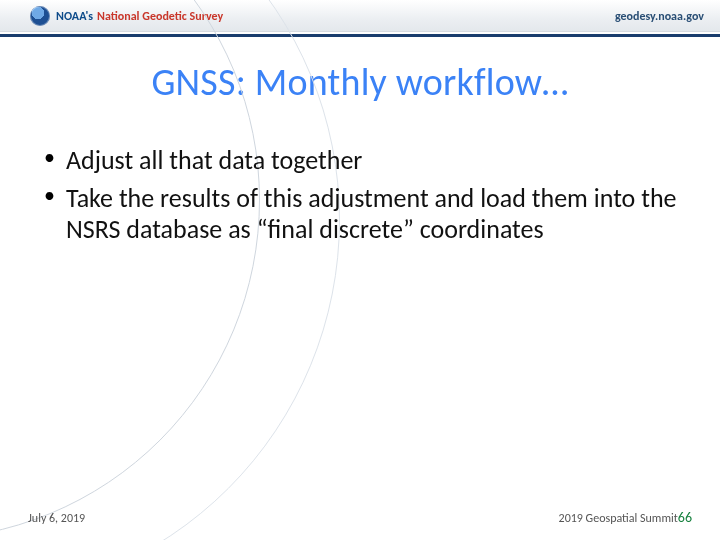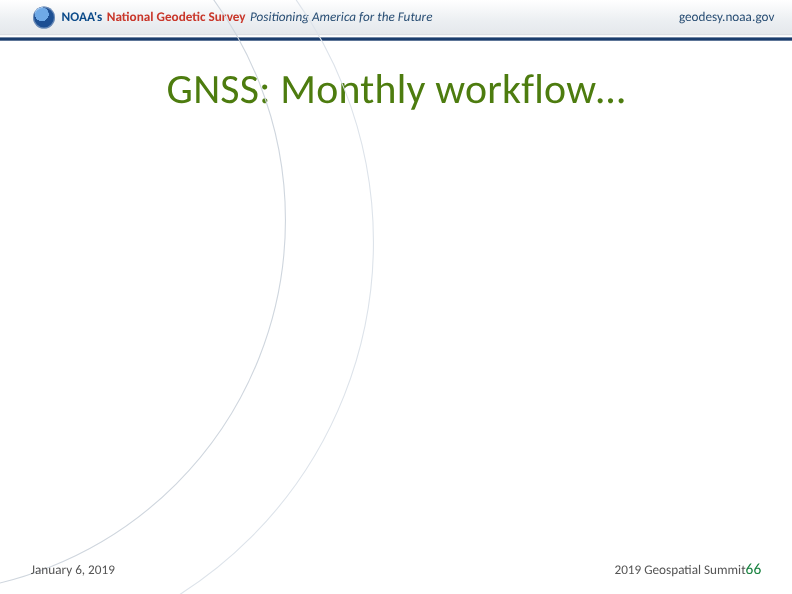--- a/index.html
+++ b/index.html
@@ -22,21 +22,21 @@
     width: 20px; height: 20px;
     border-radius: 50%;
     background: radial-gradient(circle at 40% 35%, #6fa9e6 0 35%, #1d4f93 36% 100%);
     box-shadow: inset 0 0 0 1px #ffffff55;
     margin-right: 6px;
     flex: 0 0 auto;
   }
   .brand-noaa { font-weight: bold; color: #0d4b8a; margin-right: 4px; }
   .brand-ngs { font-weight: bold; color: #c9372b; margin-right: 4px; text-align: center; }
   .brand-tag { color: #2a4f75; font-style: italic; }
-  .header-url { margin-left: auto; color: #2a4f75; font-weight: 400; }
+  .header-url { margin-left: auto; color: #2a4f75; font-weight: 700; }
 
   .header-rule {
     height: 3px;
     background: #1a3d6d;
     margin-top: 2px;
   }
 
   
   .arc1, .arc2 {
     position: absolute;
@@ -45,21 +45,21 @@
     left: -420px;
     pointer-events: none;
   }
   .arc1 { width: 680px; height: 680px; top: -140px; }
   .arc2 { width: 760px; height: 760px; top: -160px; border-color: #dde3ea; }
 
   .title {
     text-align: center;
     font-size: 38px;
     font-weight: 400;
-    color: #4d7c0f;
+    color: #3b82f6;
     margin-top: 22px;
     letter-spacing: 0.2px;
   }
 
   .bullets {
     margin: 40px 40px 0 40px;
     font-size: 26px;
     line-height: 1.22;
     color: #111;
     list-style: none;
@@ -93,30 +93,33 @@
 </style>
 </head>
 <body>
 
 <div class="slide">
 
   <div class="header-band">
     <span class="noaa-logo"></span>
     <span class="brand-noaa">NOAA's</span>
     <span class="brand-ngs">National Geodetic Survey</span>
-    <span class="brand-tag">Positioning America for the Future</span>
     <span class="header-url">geodesy.noaa.gov</span>
   </div>
   <div class="header-rule"></div>
 
   <div class="arc1"></div>
   <div class="arc2"></div>
 
   <h1 class="title">GNSS: Monthly workflow…</h1>
 
+  <ul class="bullets">
+    <li><span>Adjust all that data together</span></li>
+    <li><span>Take the results of this adjustment and load them into the NSRS database as “final discrete” coordinates</span></li>
+  </ul>
 
   <div class="footer">
-    <span class="footer-left">January 6, 2019</span>
+    <span class="footer-left">July 6, 2019</span>
     <span class="footer-center">2019 Geospatial Summit</span>
     <span class="footer-right">66</span>
   </div>
 
 </div>
 
 </body></html>

